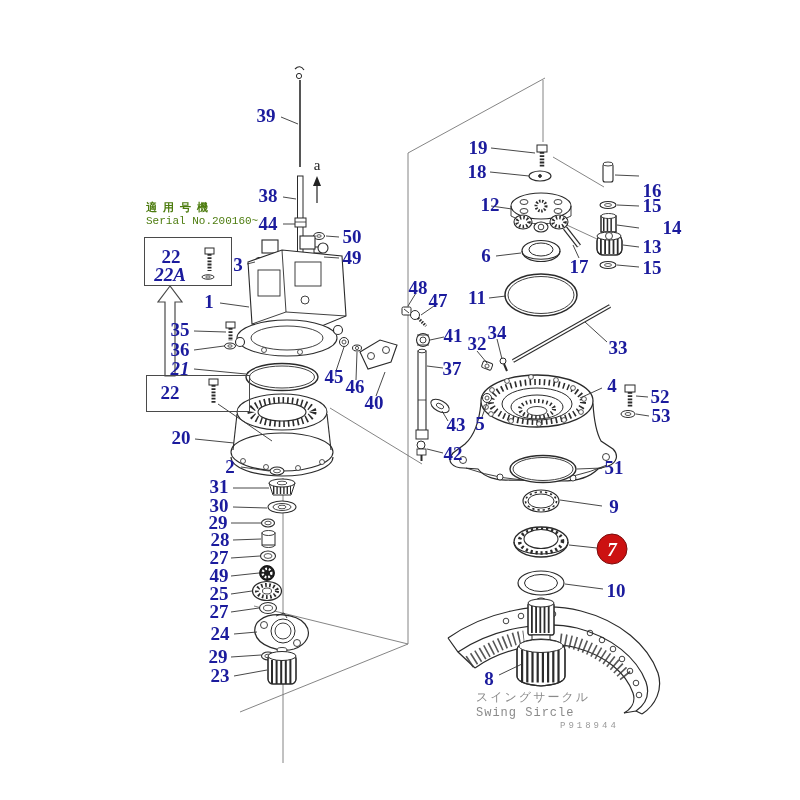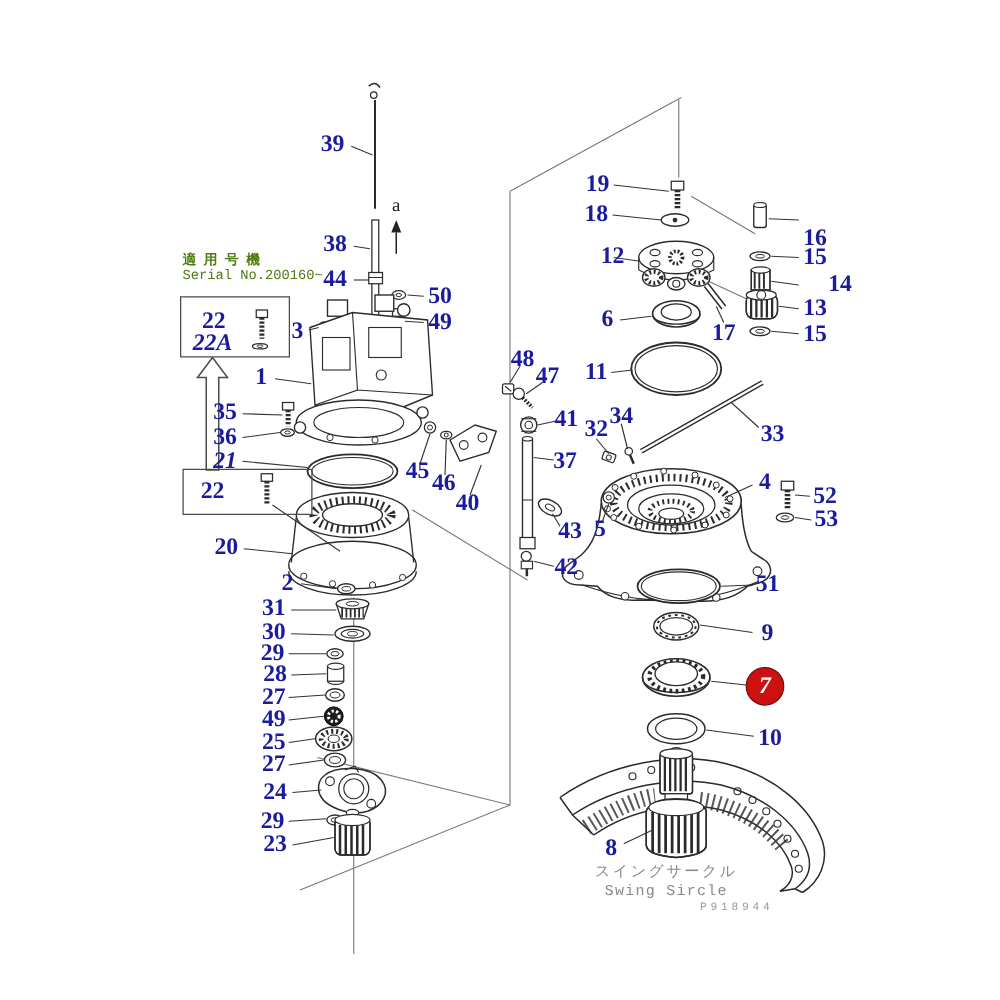--- a/index.html
+++ b/index.html
@@ -18,21 +18,21 @@
   .badge{position:absolute;transform:translate(-50%,-50%);z-index:5;width:29px;height:29px;
          border-radius:50%;display:flex;align-items:center;justify-content:center;
          font:italic bold 19px "Liberation Serif",serif;border:1px solid #7a0d0d;}
   .callout-box{position:absolute;border:1.3px solid #4a4a4a;background:transparent;z-index:3;}
   #box1{left:144px;top:237px;width:86px;height:47px;}
   #box2{left:146px;top:375px;width:102px;height:35px;}
   .serial-note{position:absolute;left:146px;top:200px;z-index:3;color:#4d7c0f;line-height:13px;}
   .serial-note .jp{font:bold 11px "DejaVu Sans",sans-serif;letter-spacing:6px;display:block;}
   .serial-note .en{font:11px "Liberation Mono",monospace;letter-spacing:0px;display:block;}
   .swing-caption{position:absolute;left:533px;top:689px;transform:translateX(-50%);z-index:3;
-                 text-align:center;color:#8a8a8a;line-height:15px;}
+                 text-align:left;color:#8a8a8a;line-height:15px;}
   .swing-caption .jp{font:12px "DejaVu Sans",sans-serif;letter-spacing:2px;display:block;}
   .swing-caption .en{font:12px "Liberation Mono",monospace;letter-spacing:1px;display:block;}
   .drawing-no{position:absolute;left:560px;top:721px;z-index:3;color:#9a9a9a;
               font:9px "Liberation Mono",monospace;letter-spacing:3px;}
 </style>
 </head>
 <body>
 
 <div id="stage">
 

